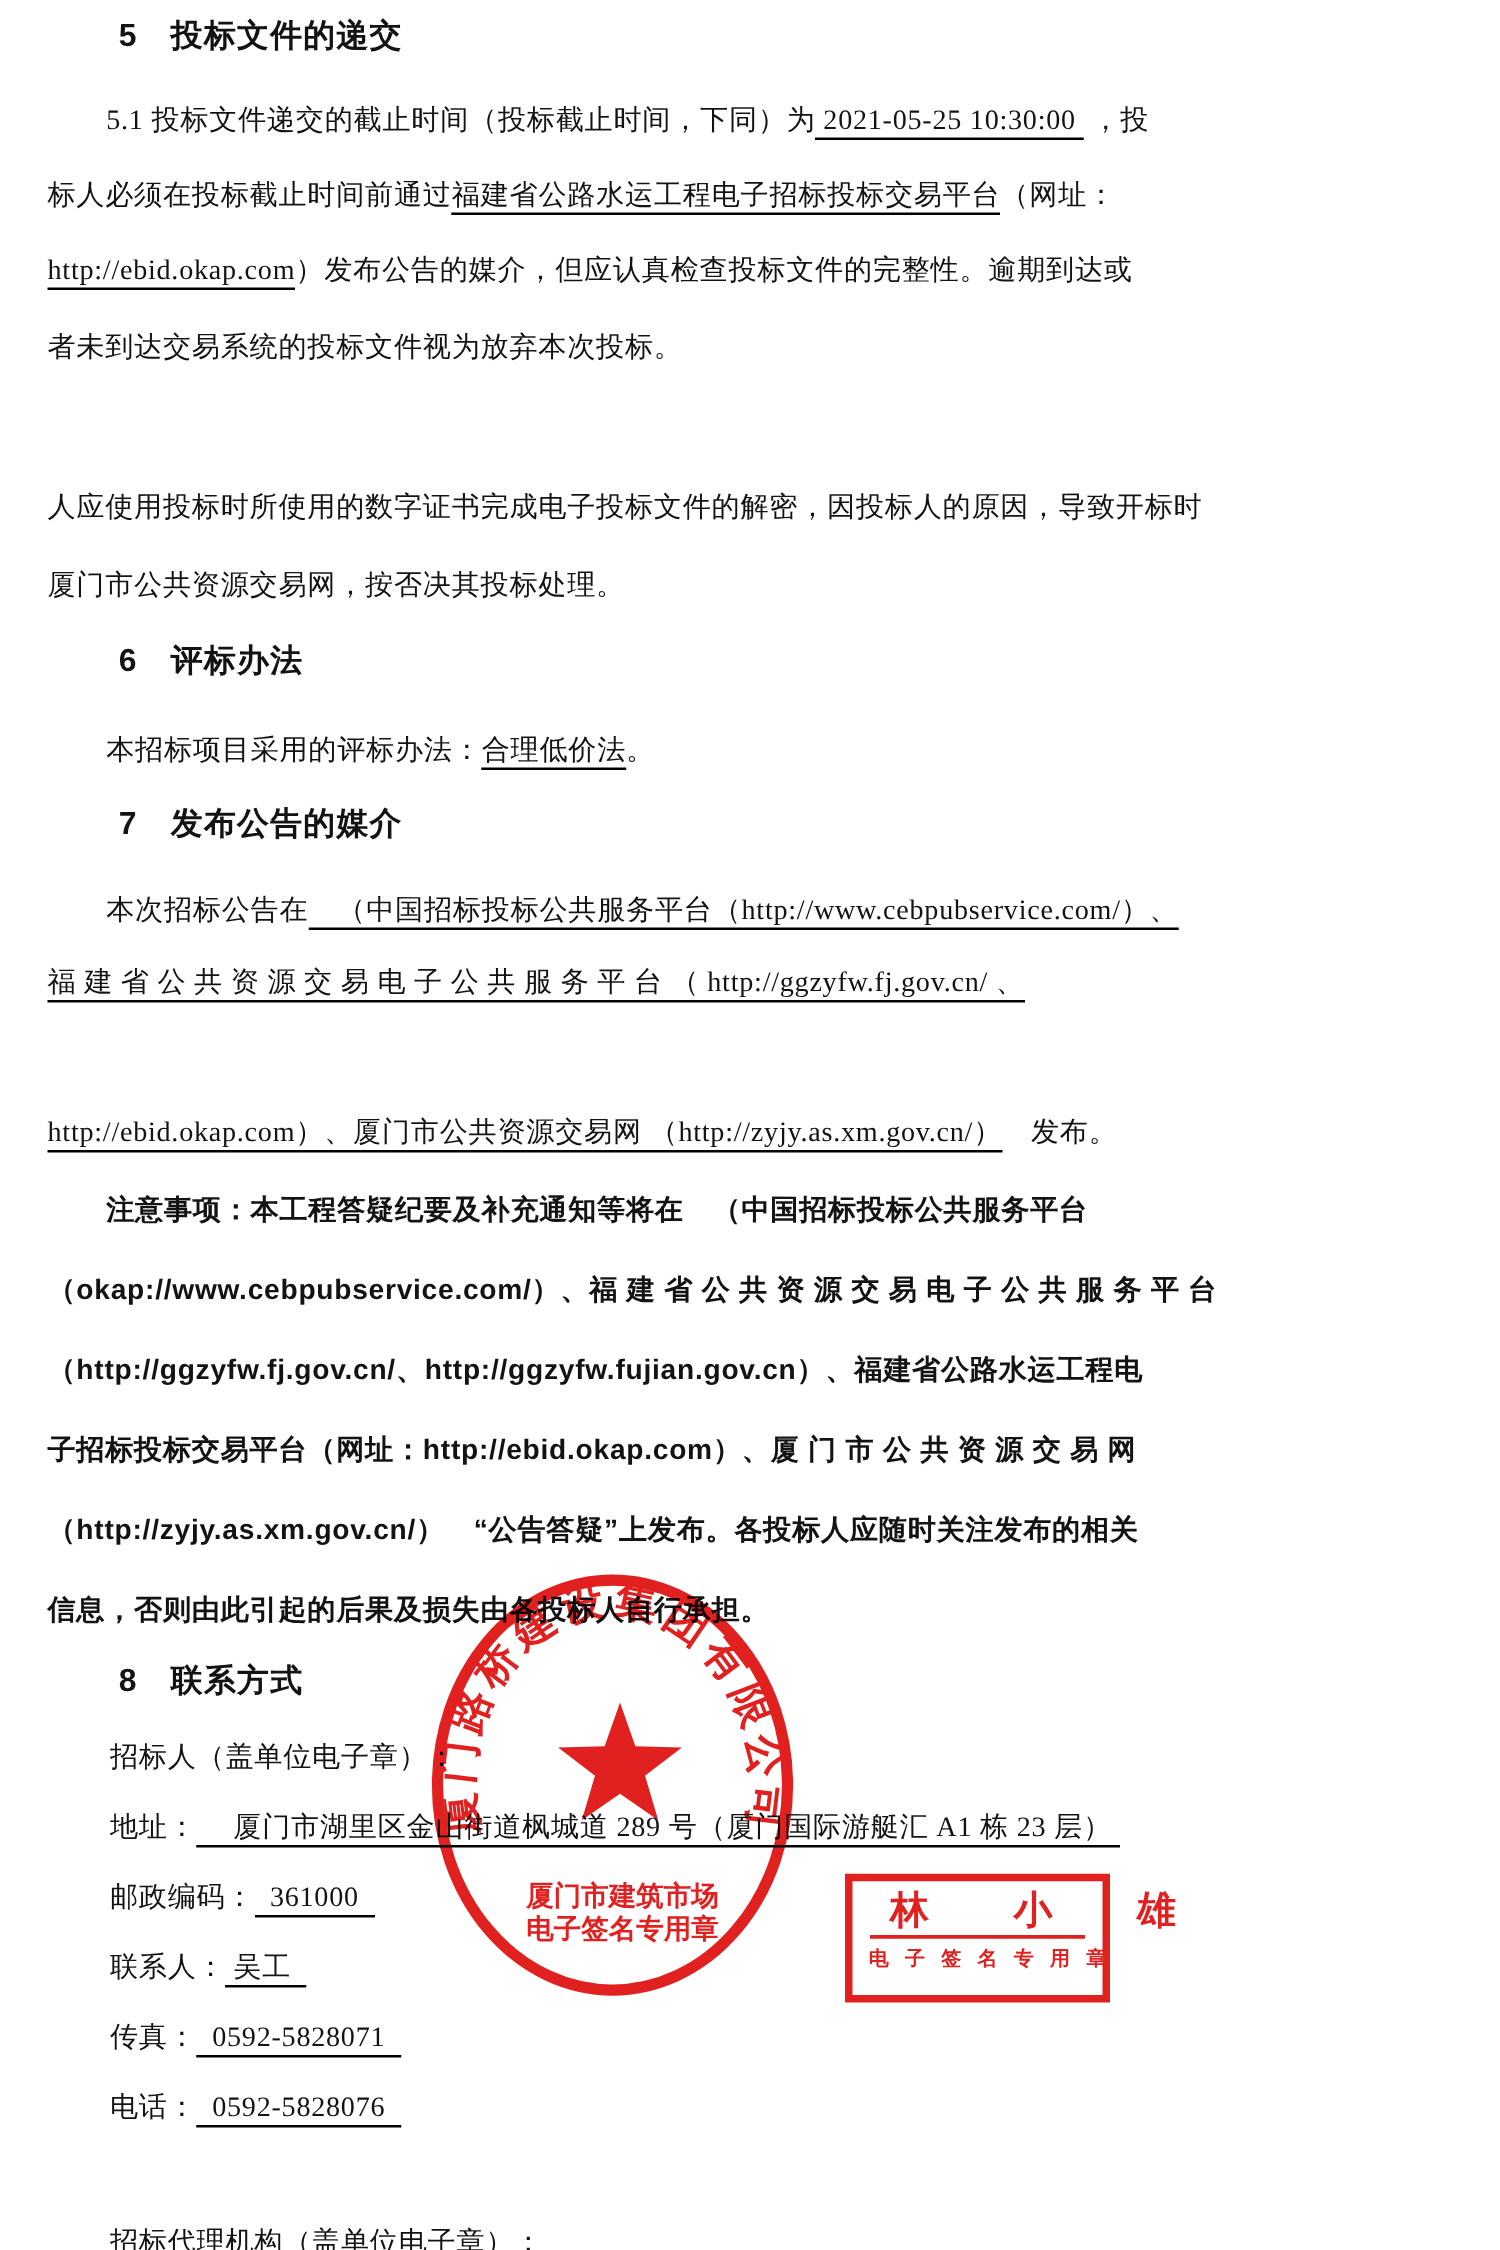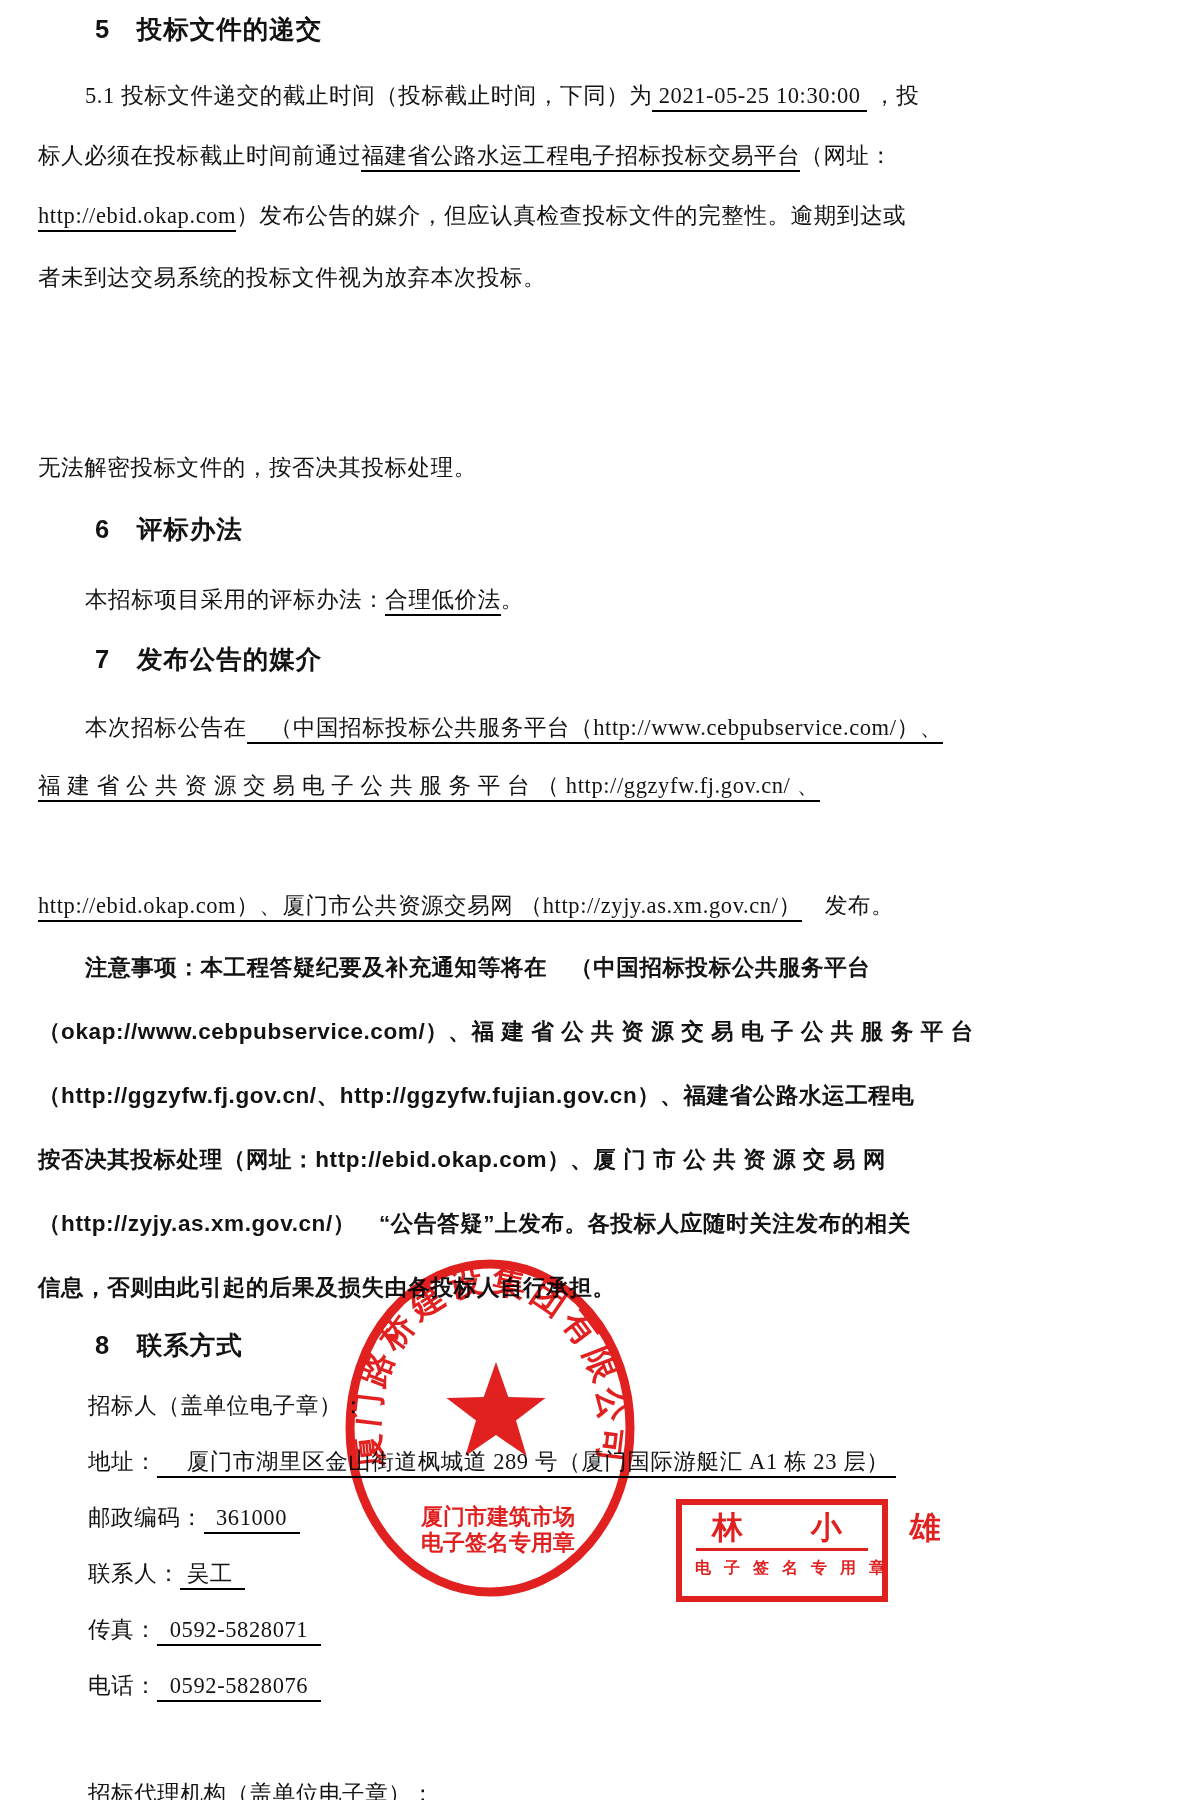--- a/index.html
+++ b/index.html
@@ -68,31 +68,32 @@
 </style>
 </head>
 <body>
 
 <div id="doc">
     <div class="line h" style="top: 14px; left: 95px;"><span>5　投标文件的递交</span></div>
     <div class="line" style="top: 80px; left: 85px;"><span>5.1 投标文件递交的截止时间（投标截止时间，下同）为</span><span class="u"> 2021-05-25 10:30:00 </span><span> ，投</span></div>
     <div class="line" style="top: 140px; left: 38px;"><span>标人必须在投标截止时间前通过</span><span class="u">福建省公路水运工程电子招标投标交易平台</span><span>（网址：</span></div>
     <div class="line" style="top: 200px; left: 38px;"><span class="u">http://ebid.okap.com</span><span>）发布公告的媒介，但应认真检查投标文件的完整性。逾期到达或</span></div>
     <div class="line" style="top: 262px; left: 38px;"><span>者未到达交易系统的投标文件视为放弃本次投标。</span></div>
-    <div class="line" style="top: 452px; left: 38px;"><span>无法解密投标文件的，按否决其投标处理。</span></div>
+    <div class="line" style="top: 390px; left: 38px;"><span>人应使用投标时所使用的数字证书完成电子投标文件的解密，因投标人的原因，导致开标时</span></div>
+    <div class="line" style="top: 452px; left: 38px;"><span>厦门市公共资源交易网，按否决其投标处理。</span></div>
     <div class="line h" style="top: 514px; left: 95px;"><span>6　评标办法</span></div>
     <div class="line" style="top: 584px; left: 85px;"><span>本招标项目采用的评标办法：</span><span class="u">合理低价法</span><span>。</span></div>
     <div class="line h" style="top: 644px; left: 95px;"><span>7　发布公告的媒介</span></div>
     <div class="line" style="top: 712px; left: 85px;"><span>本次招标公告在</span><span class="u">　（中国招标投标公共服务平台（http://www.cebpubservice.com/）、</span></div>
     <div class="line" style="top: 770px; left: 38px;"><span class="u">福 建 省 公 共 资 源 交 易 电 子 公 共 服 务 平 台 （ http://ggzyfw.fj.gov.cn/ 、</span></div>
     <div class="line" style="top: 890px; left: 38px;"><span class="u">http://ebid.okap.com）、厦门市公共资源交易网 （http://zyjy.as.xm.gov.cn/）</span><span>　发布。</span></div>
     <div class="line b" style="top: 952px; left: 85px;"><span>注意事项：本工程答疑纪要及补充通知等将在　（中国招标投标公共服务平台</span></div>
     <div class="line b" style="top: 1016px; left: 38px;"><span>（okap://www.cebpubservice.com/）、福 建 省 公 共 资 源 交 易 电 子 公 共 服 务 平 台</span></div>
     <div class="line b" style="top: 1080px; left: 38px;"><span>（http://ggzyfw.fj.gov.cn/、http://ggzyfw.fujian.gov.cn）、福建省公路水运工程电</span></div>
-    <div class="line b" style="top: 1144px; left: 38px;"><span>按否决其投标处理（网址：http://ebid.okap.com）、厦 门 市 公 共 资 源 交 易 网</span></div>
+    <div class="line b" style="top: 1144px; left: 38px;"><span>子招标投标交易平台（网址：http://ebid.okap.com）、厦 门 市 公 共 资 源 交 易 网</span></div>
     <div class="line b" style="top: 1208px; left: 38px;"><span>（http://zyjy.as.xm.gov.cn/）　“公告答疑”上发布。各投标人应随时关注发布的相关</span></div>
     <div class="line b" style="top: 1272px; left: 38px;"><span>信息，否则由此引起的后果及损失由各投标人自行承担。</span></div>
     <div class="line h" style="top: 1330px; left: 95px;"><span>8　联系方式</span></div>
     <div class="line" style="top: 1390px; left: 88px;"><span>招标人（盖单位电子章）：</span></div>
     <div class="line" style="top: 1446px; left: 88px;"><span>地址：</span><span class="u">　 厦门市湖里区金山街道枫城道 289 号（厦门国际游艇汇 A1 栋 23 层） </span></div>
     <div class="line" style="top: 1502px; left: 88px;"><span>邮政编码：</span><span class="u">  361000  </span></div>
     <div class="line" style="top: 1558px; left: 88px;"><span>联系人：</span><span class="u"> 吴工  </span></div>
     <div class="line" style="top: 1614px; left: 88px;"><span>传真：</span><span class="u">  0592-5828071  </span></div>
     <div class="line" style="top: 1670px; left: 88px;"><span>电话：</span><span class="u">  0592-5828076  </span></div>
     <div class="line" style="top: 1778px; left: 88px;"><span>招标代理机构（盖单位电子章）：</span></div>

